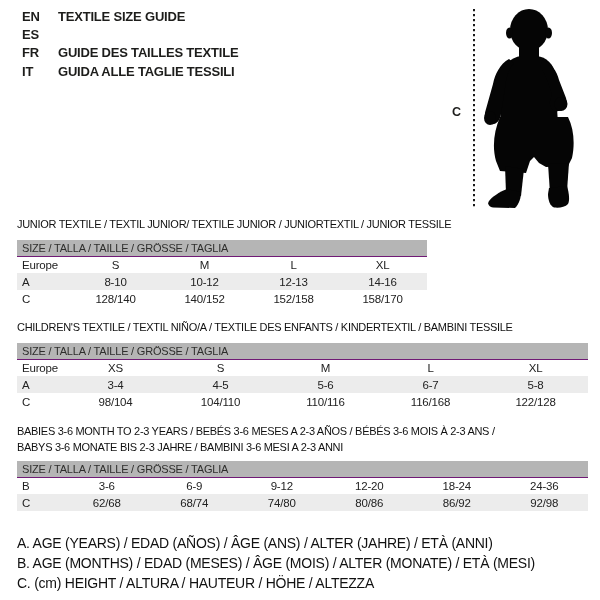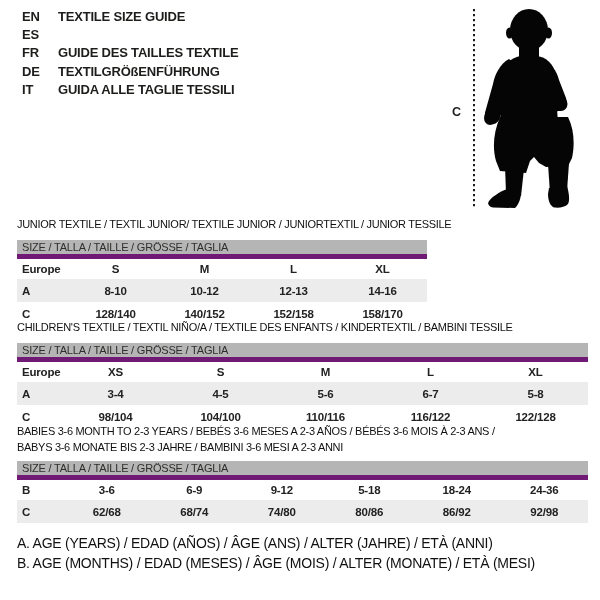--- a/index.html
+++ b/index.html
@@ -20,22 +20,22 @@
   .tbl-title { position:absolute; left:17px; font-weight:normal; font-size:11px; letter-spacing:-0.3px; line-height:16px; white-space:nowrap; color:#111; }
   #t1-title { top:216px; }
   #t2-title { top:319px; }
   #t3-title { top:423px; }
 
   
   table.size-table { position:absolute; left:17px; border-collapse:collapse; table-layout:fixed; font-size:11.5px; letter-spacing:-0.2px; color:#222; }
   #t1 { top:240px; width:410px; }
   #t2 { top:343px; width:571px; }
   #t3 { top:461px; width:571px; }
-  th.bar { background:#b5b5b5; height:16px; font-weight:normal; text-align:left; padding:0 0 0 5px; font-size:11px; color:#2e2e2c; border-bottom:5px solid #701a75; letter-spacing:-0.2px; }
-  td { height:23px; text-align:center; padding:0; font-weight:bold; }
+  th.bar { background:#b5b5b5; height:16px; font-weight:normal; text-align:left; padding:0 0 0 5px; font-size:11px; color:#2e2e2c; border-bottom:1px solid #701a75; letter-spacing:-0.2px; }
+  td { height:17px; text-align:center; padding:0; font-weight:normal; }
   td.lbl { text-align:left; padding-left:5px; }
   tr.shaded td { background:#ececec; }
 
   
   .legend { position:absolute; left:17px; top:533px; }
   .legend-line { height:20px; line-height:20px; font-weight:normal; font-size:14px; letter-spacing:-0.25px; white-space:nowrap; color:#111; }
 </style>
 </head>
 <body>
 
@@ -45,24 +45,20 @@
     <div class="lang-row">
       <span class="lang-code">EN</span>
       <span>TEXTILE SIZE GUIDE</span>
     </div>
     <div class="lang-row">
       <span class="lang-code">ES</span>
     </div>
     <div class="lang-row">
       <span class="lang-code">FR</span>
       <span>GUIDE DES TAILLES TEXTILE</span>
-    </div>
-    <div class="lang-row">
-      <span class="lang-code">DE</span>
-      <span>TEXTILGRÖßENFÜHRUNG</span>
     </div>
     <div class="lang-row">
       <span class="lang-code">IT</span>
       <span>GUIDA ALLE TAGLIE TESSILI</span>
     </div>
   </div>
 
   <svg class="figure-svg" width="140" height="206" viewBox="450 4 140 206" xmlns="http://www.w3.org/2000/svg">
     <line x1="474" y1="9" x2="474" y2="207" stroke="#1a1a1a" stroke-width="2" stroke-dasharray="2.3 2.7"></line>
     <g fill="#050505">
@@ -151,23 +147,23 @@
         <td class="lbl">A</td>
         <td>3-4</td>
         <td>4-5</td>
         <td>5-6</td>
         <td>6-7</td>
         <td>5-8</td>
       </tr>
       <tr>
         <td class="lbl">C</td>
         <td>98/104</td>
-        <td>104/100</td>
+        <td>104/110</td>
         <td>110/116</td>
-        <td>116/122</td>
+        <td>116/168</td>
         <td>122/128</td>
       </tr>
     </tbody>
   </table>
 
   <div class="tbl-title" id="t3-title">
     <div>BABIES 3-6 MONTH TO 2-3 YEARS / BEBÉS 3-6 MESES A 2-3 AÑOS / BÉBÉS 3-6 MOIS À 2-3 ANS /</div>
     <div>BABYS 3-6 MONATE BIS 2-3 JAHRE / BAMBINI 3-6 MESI A 2-3 ANNI</div>
   </div>
   <table class="size-table" id="t3">
@@ -184,34 +180,35 @@
       <tr>
         <th class="bar" colspan="7">SIZE / TALLA / TAILLE / GRÖSSE / TAGLIA</th>
       </tr>
     </thead>
     <tbody>
       <tr>
         <td class="lbl">B</td>
         <td>3-6</td>
         <td>6-9</td>
         <td>9-12</td>
-        <td>5-18</td>
+        <td>12-20</td>
         <td>18-24</td>
         <td>24-36</td>
       </tr>
       <tr class="shaded">
         <td class="lbl">C</td>
         <td>62/68</td>
         <td>68/74</td>
         <td>74/80</td>
         <td>80/86</td>
         <td>86/92</td>
         <td>92/98</td>
       </tr>
     </tbody>
   </table>
 
   <div class="legend">
     <div class="legend-line">A. AGE (YEARS) / EDAD (AÑOS) / ÂGE (ANS) / ALTER (JAHRE) / ETÀ (ANNI)</div>
     <div class="legend-line">B. AGE (MONTHS) / EDAD (MESES) / ÂGE (MOIS) / ALTER (MONATE) / ETÀ (MESI)</div>
+    <div class="legend-line">C. (cm) HEIGHT / ALTURA / HAUTEUR / HÖHE / ALTEZZA</div>
   </div>
 
 </div>
 
 </body></html>

